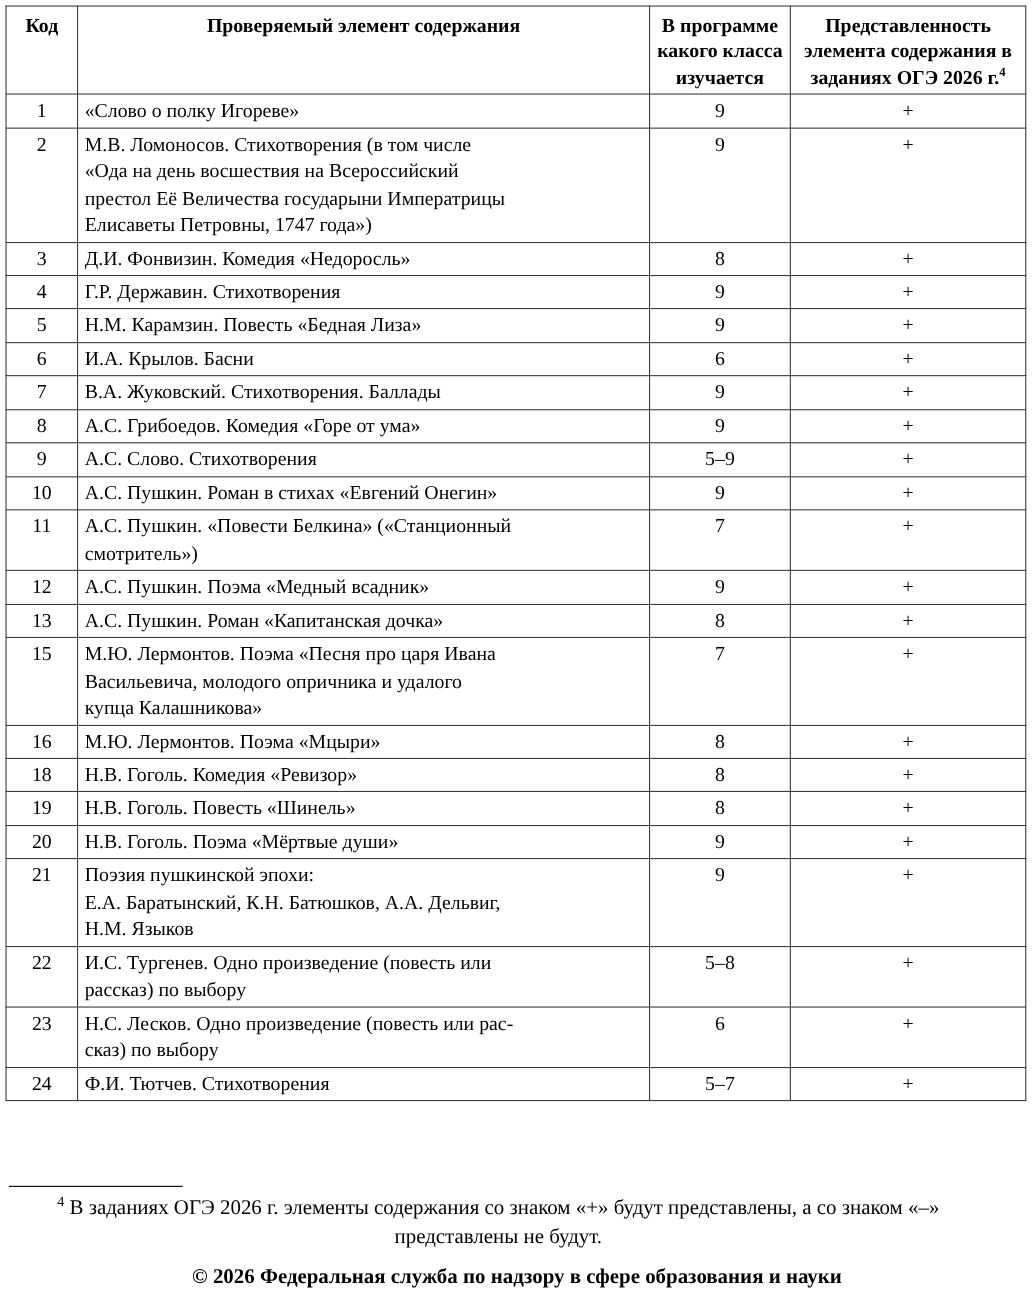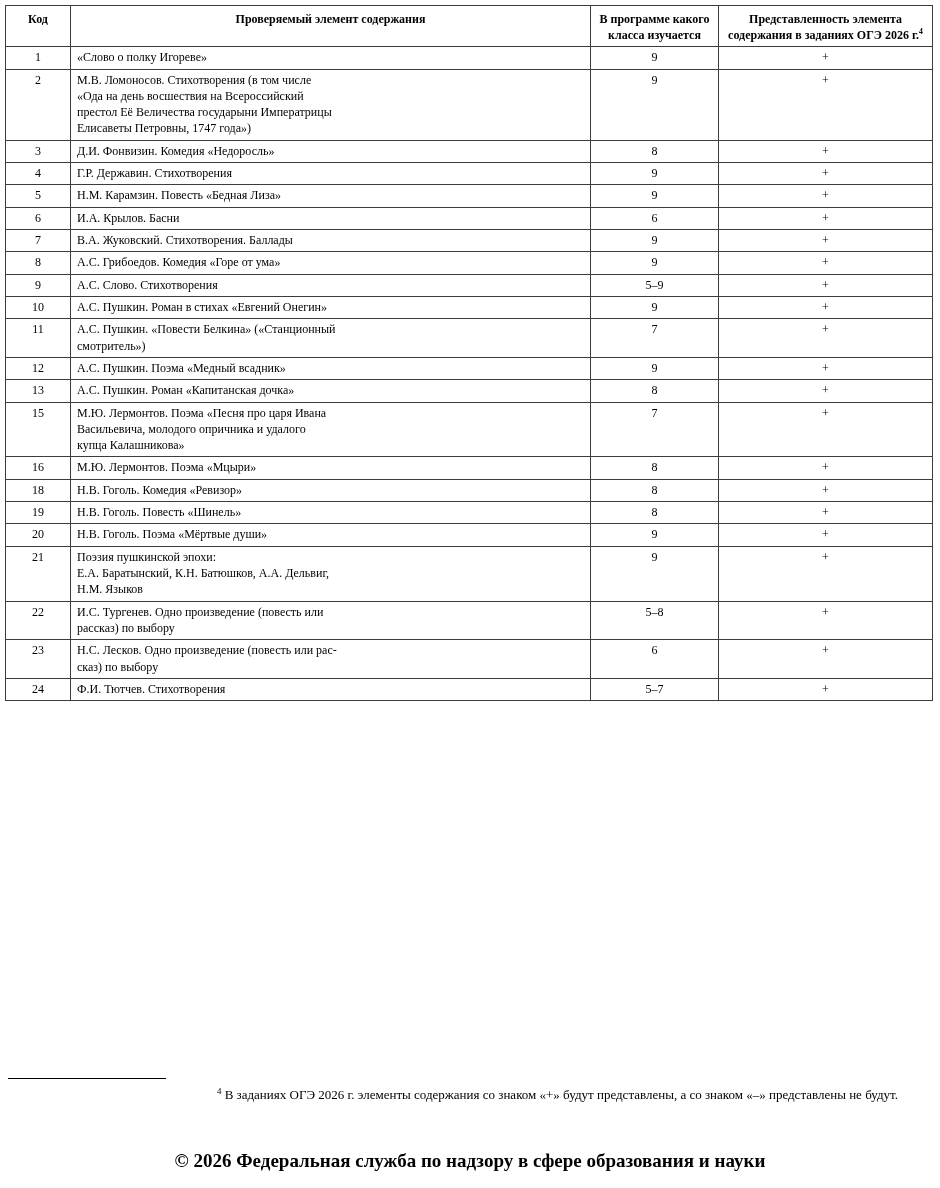--- a/index.html
+++ b/index.html
@@ -23,21 +23,21 @@
   }
 
   
   .spec-table {
     position: absolute;
     left: 5px;
     top: 5px;
     width: 927px;
     border-collapse: collapse;
     table-layout: fixed;
-    font-size: 12px;
+    font-size: 18px;
     line-height: 1.36;
   }
   .spec-table td, .spec-table th {
     border: 1px solid #3c3c3c;
     padding: 2px 6px 3px 6px;
     vertical-align: top;
     font-weight: normal;
   }
 
   col.c-code  { width: 65px; }
@@ -94,23 +94,23 @@
     top: 1078px;
     width: 890px;
   }
   .footnote-rule {
     width: 158px;
     height: 0;
     border-top: 1px solid #000000;
     margin: 0 0 7px 0;
   }
   .footnote-text {
-    font-size: 13px;
+    font-size: 19px;
     line-height: 1.38;
-    text-align: right;
+    text-align: center;
   }
   .footnote-text .fn-sup {
     font-size: 0.68em;
     vertical-align: super;
     line-height: 0;
   }
 
   
   .copyright {
     position: absolute;

